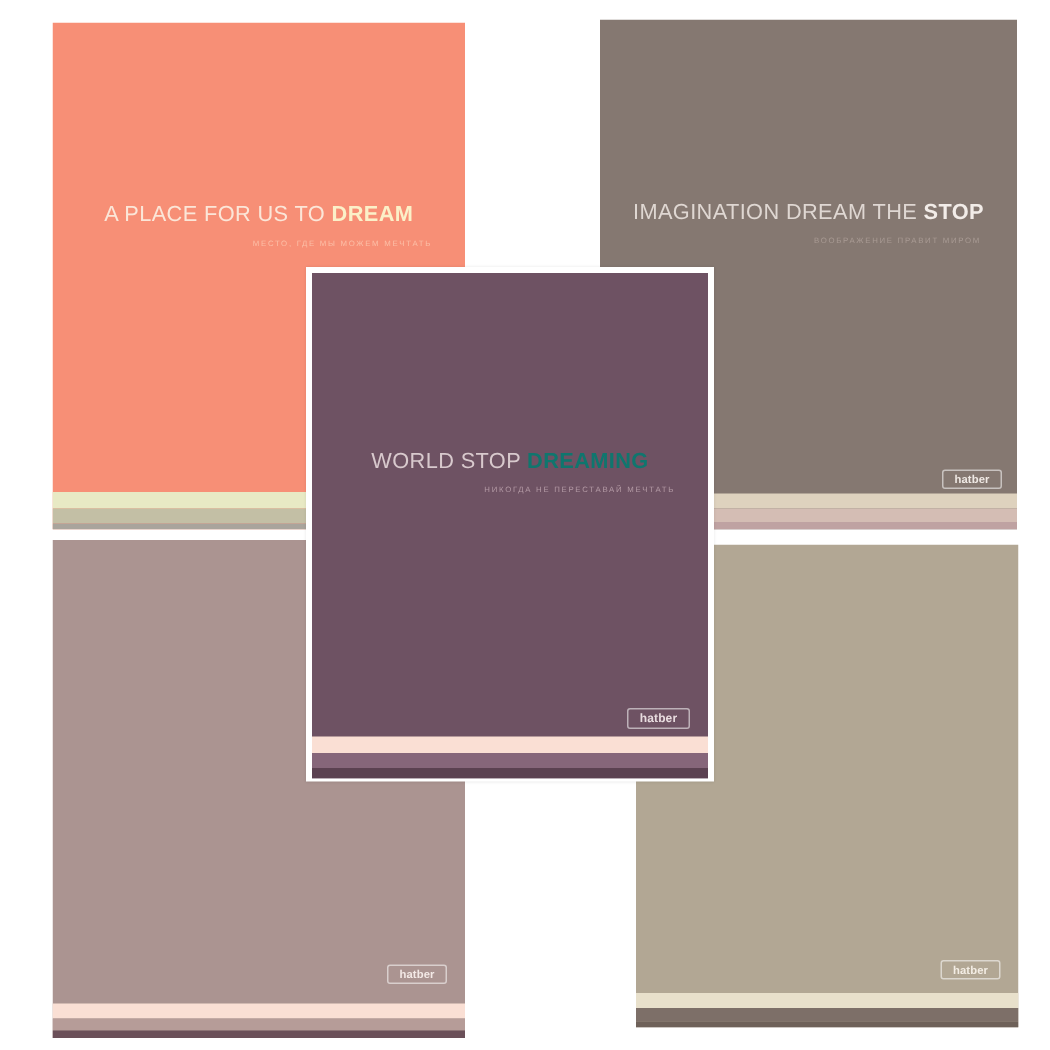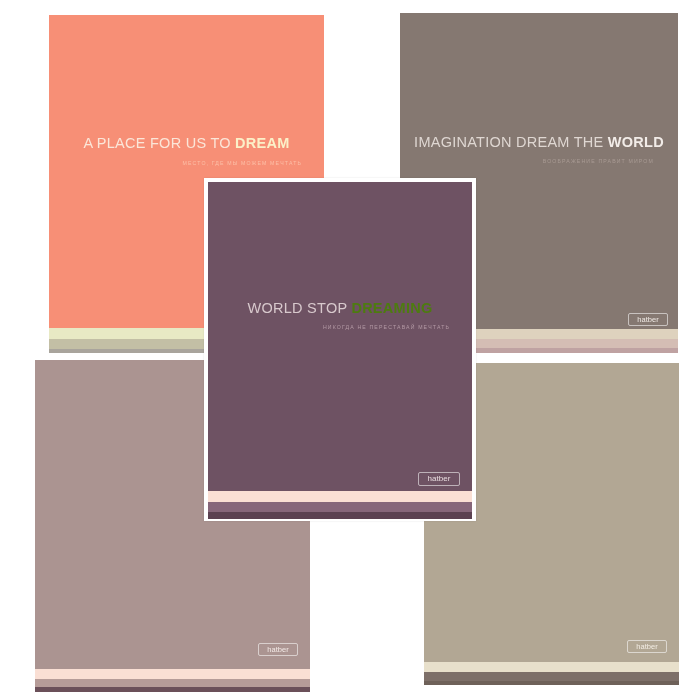--- a/index.html
+++ b/index.html
@@ -54,28 +54,28 @@
 
   
   .logo {
     position: absolute;
     box-sizing: border-box;
     border: 1px solid rgba(255,255,255,.55);
     border-radius: 2px;
     display: flex;
     align-items: center;
     justify-content: center;
-    font-weight: 400;
+    font-weight: 700;
     letter-spacing: .01em;
     line-height: 1;
   }
 
   
   #cover-top-left {
-    left: 35px; top: 15px; width: 275px; height: 338px; margin-left: 14px;
+    left: 35px; top: 15px; width: 275px; height: 338px;
   }
   #cover-top-left .field { bottom: 0; background: #f78f76; }
   #cover-top-left .s1 { bottom: 14px; height: 11px; background: #e8e9c4; }
   #cover-top-left .s2 { bottom: 4px;  height: 10px; background: #c3bfa5; }
   #cover-top-left .s3 { bottom: 0;    height: 4px;  background: #a9a49c; }
   #cover-top-left .headline {
     left: 0; right: 0; top: 120px; text-align: center;
     font-size: 14.5px; color: #fbe6d8;
   }
   #cover-top-left .headline .bold { color: #fbf0c8; }
@@ -145,21 +145,21 @@
     overflow: hidden;
   }
   #cover-center .field { bottom: 0; background: #6e5263; }
   #cover-center .s1 { bottom: 17px; height: 11px; background: #fadfd4; }
   #cover-center .s2 { bottom: 7px;  height: 10px; background: #86667a; }
   #cover-center .s3 { bottom: 0;    height: 7px;  background: #5b4151; }
   #cover-center .headline {
     left: 0; right: 0; top: 118px; text-align: center;
     font-size: 14.5px; color: #d8c9cd;
   }
-  #cover-center .headline .bold { color: #4d7c0f; }
+  #cover-center .headline .bold { color: #0f766e; }
   #cover-center .subline {
     left: 0; right: 22px; top: 142px; text-align: right;
     font-size: 5.2px; letter-spacing: .22em; color: #b49aa5;
   }
   #cover-center .logo {
     right: 12px; bottom: 33px; width: 42px; height: 14px;
     font-size: 8px; color: #e8dcdf;
   }
 </style>
 </head>
@@ -174,21 +174,21 @@
     <div class="stripe s3"></div>
     <div class="headline"><span class="light">A PLACE FOR US TO </span><span class="bold">DREAM</span></div>
     <div class="subline">место, где мы можем мечтать</div>
   </div>
 
   <div class="cover" id="cover-top-right">
     <div class="field"></div>
     <div class="stripe s1"></div>
     <div class="stripe s2"></div>
     <div class="stripe s3"></div>
-    <div class="headline"><span class="light">IMAGINATION DREAM THE </span><span class="bold">WORLD</span></div>
+    <div class="headline"><span class="light">IMAGINATION DREAM THE </span><span class="bold">STOP</span></div>
     <div class="subline">воображение правит миром</div>
     <div class="logo">hatber</div>
   </div>
 
   <div class="cover" id="cover-bottom-left">
     <div class="field"></div>
     <div class="stripe s1"></div>
     <div class="stripe s2"></div>
     <div class="stripe s3"></div>
 

